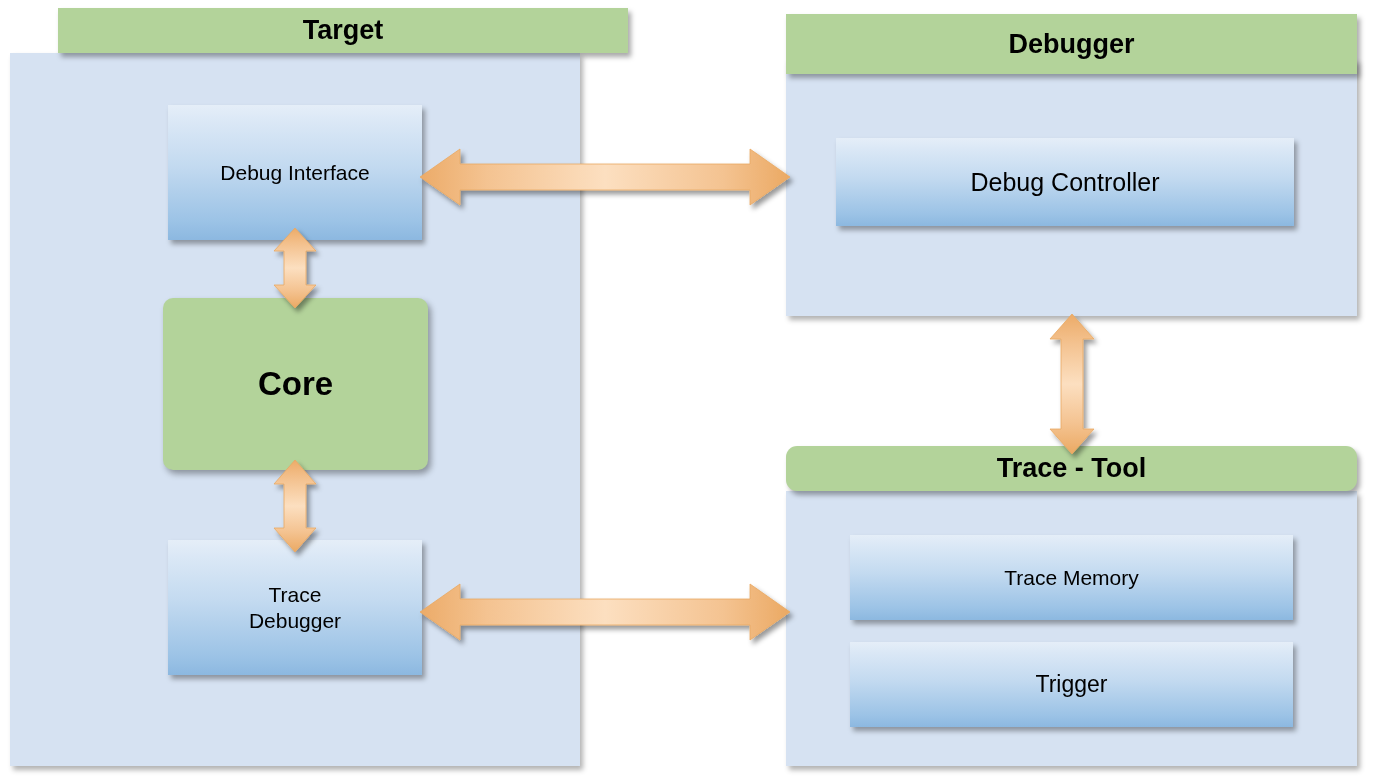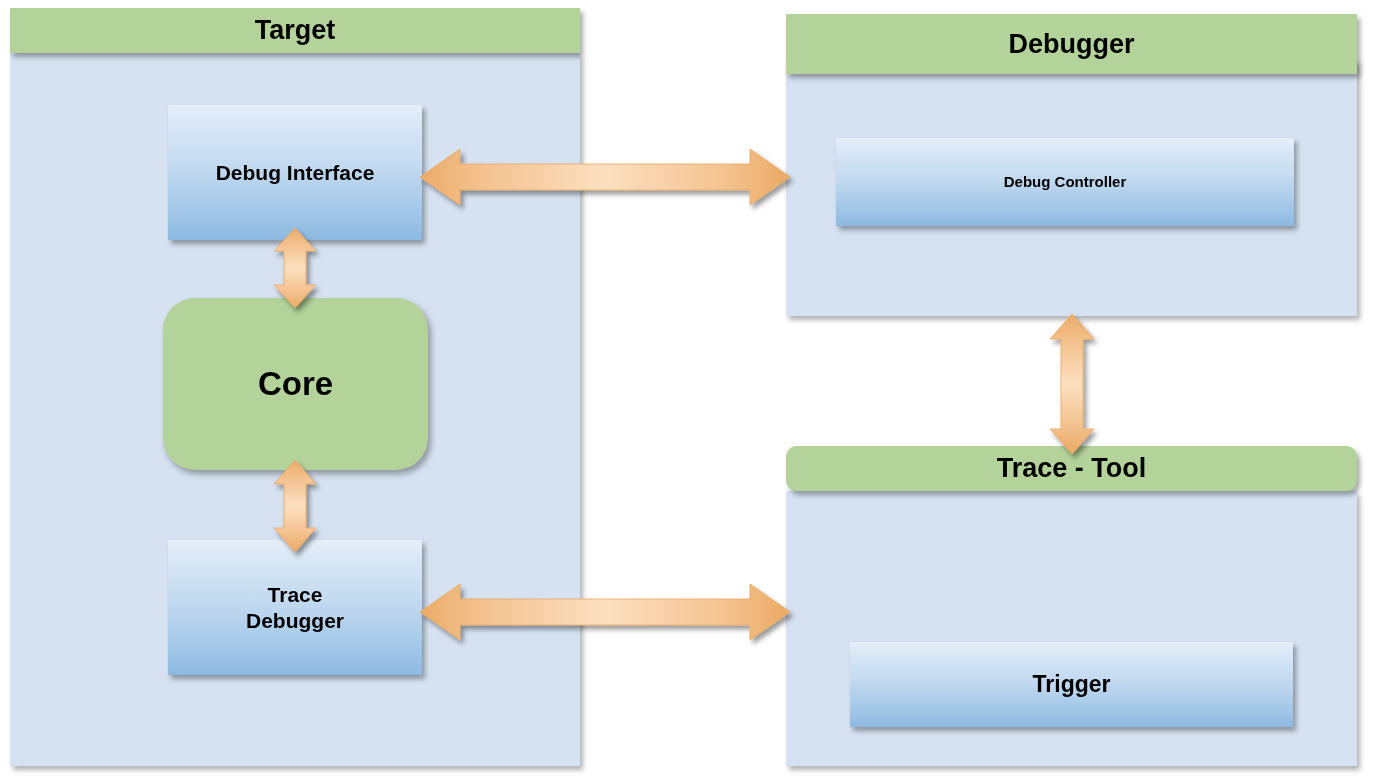--- a/index.html
+++ b/index.html
@@ -52,31 +52,31 @@
   .bluebox {
     position: absolute;
     box-sizing: border-box;
     background: linear-gradient(to bottom, #e5eef8 0%, #dbe8f6 12%, #c3daf0 45%, #9cc3e6 86%, #8cb8e0 100%);
     box-shadow: 3px 4px 5px rgba(0,0,0,0.35);
     display: flex;
     align-items: center;
     justify-content: center;
     text-align: center;
     color: #000000;
-    font-weight: bold;
+    font-weight: normal;
     z-index: 4;
     line-height: 1.2;
   }
 
   
   .greenbox {
     position: absolute;
     box-sizing: border-box;
     background: #b3d39a;
-    border-radius: 32px;
+    border-radius: 10px;
     box-shadow: 3px 4px 6px rgba(0,0,0,0.35);
     display: flex;
     align-items: center;
     justify-content: center;
     text-align: center;
     color: #000000;
     font-weight: bold;
     z-index: 4;
   }
 
@@ -90,21 +90,21 @@
     overflow: visible;
   }
 </style>
 </head>
 <body>
 
 <div id="canvas">
 
   <div class="panel" style="left:10px; top:8px; width:570px; height:758px;">
     <div class="panel-body" style="top:45px; height:713px;"></div>
-    <div class="panel-header" style="height:45px; font-size:27px;">
+    <div class="panel-header" style="height:45px; font-size:27px;margin-left:48px;">
       <span>Target</span>
     </div>
   </div>
 
   <div class="bluebox" style="left:168px; top:105px; width:254px; height:135px; font-size:21px;">
     <span>Debug Interface</span>
   </div>
 
   <div class="greenbox" style="left:163px; top:298px; width:265px; height:172px; font-size:33px;">
     <span>Core</span>
@@ -115,31 +115,34 @@
     <span>Debugger</span>
   </div>
 
   <div class="panel" style="left:786px; top:14px; width:571px; height:302px;">
     <div class="panel-body" style="top:45px; height:257px;"></div>
     <div class="panel-header" style="height:60px; font-size:27px;">
       <span>Debugger</span>
     </div>
   </div>
 
-  <div class="bluebox" style="left:836px; top:138px; width:458px; height:88px; font-size:15px;">
+  <div class="bluebox" style="left:836px; top:138px; width:458px; height:88px; font-size:25px;">
     <span>Debug Controller</span>
   </div>
 
   <div class="panel" style="left:786px; top:446px; width:571px; height:320px;">
     <div class="panel-body" style="top:45px; height:275px;"></div>
     <div class="panel-header" style="height:45px; font-size:27px;border-radius:11px;">
       <span>Trace - Tool</span>
     </div>
   </div>
 
+  <div class="bluebox" style="left:850px; top:535px; width:443px; height:85px; font-size:21px;">
+    <span>Trace Memory</span>
+  </div>
 
   <div class="bluebox" style="left:850px; top:642px; width:443px; height:85px; font-size:23px;">
     <span>Trigger</span>
   </div>
 
   <div class="arrow" style="left:420px; top:146px; width:370px; height:62px;">
     <svg width="370" height="62" viewBox="0 0 370 62">
       <defs>
         <linearGradient id="hgrad1" x1="0" y1="0" x2="1" y2="0">
           <stop offset="0%" stop-color="#ecab68"></stop>

